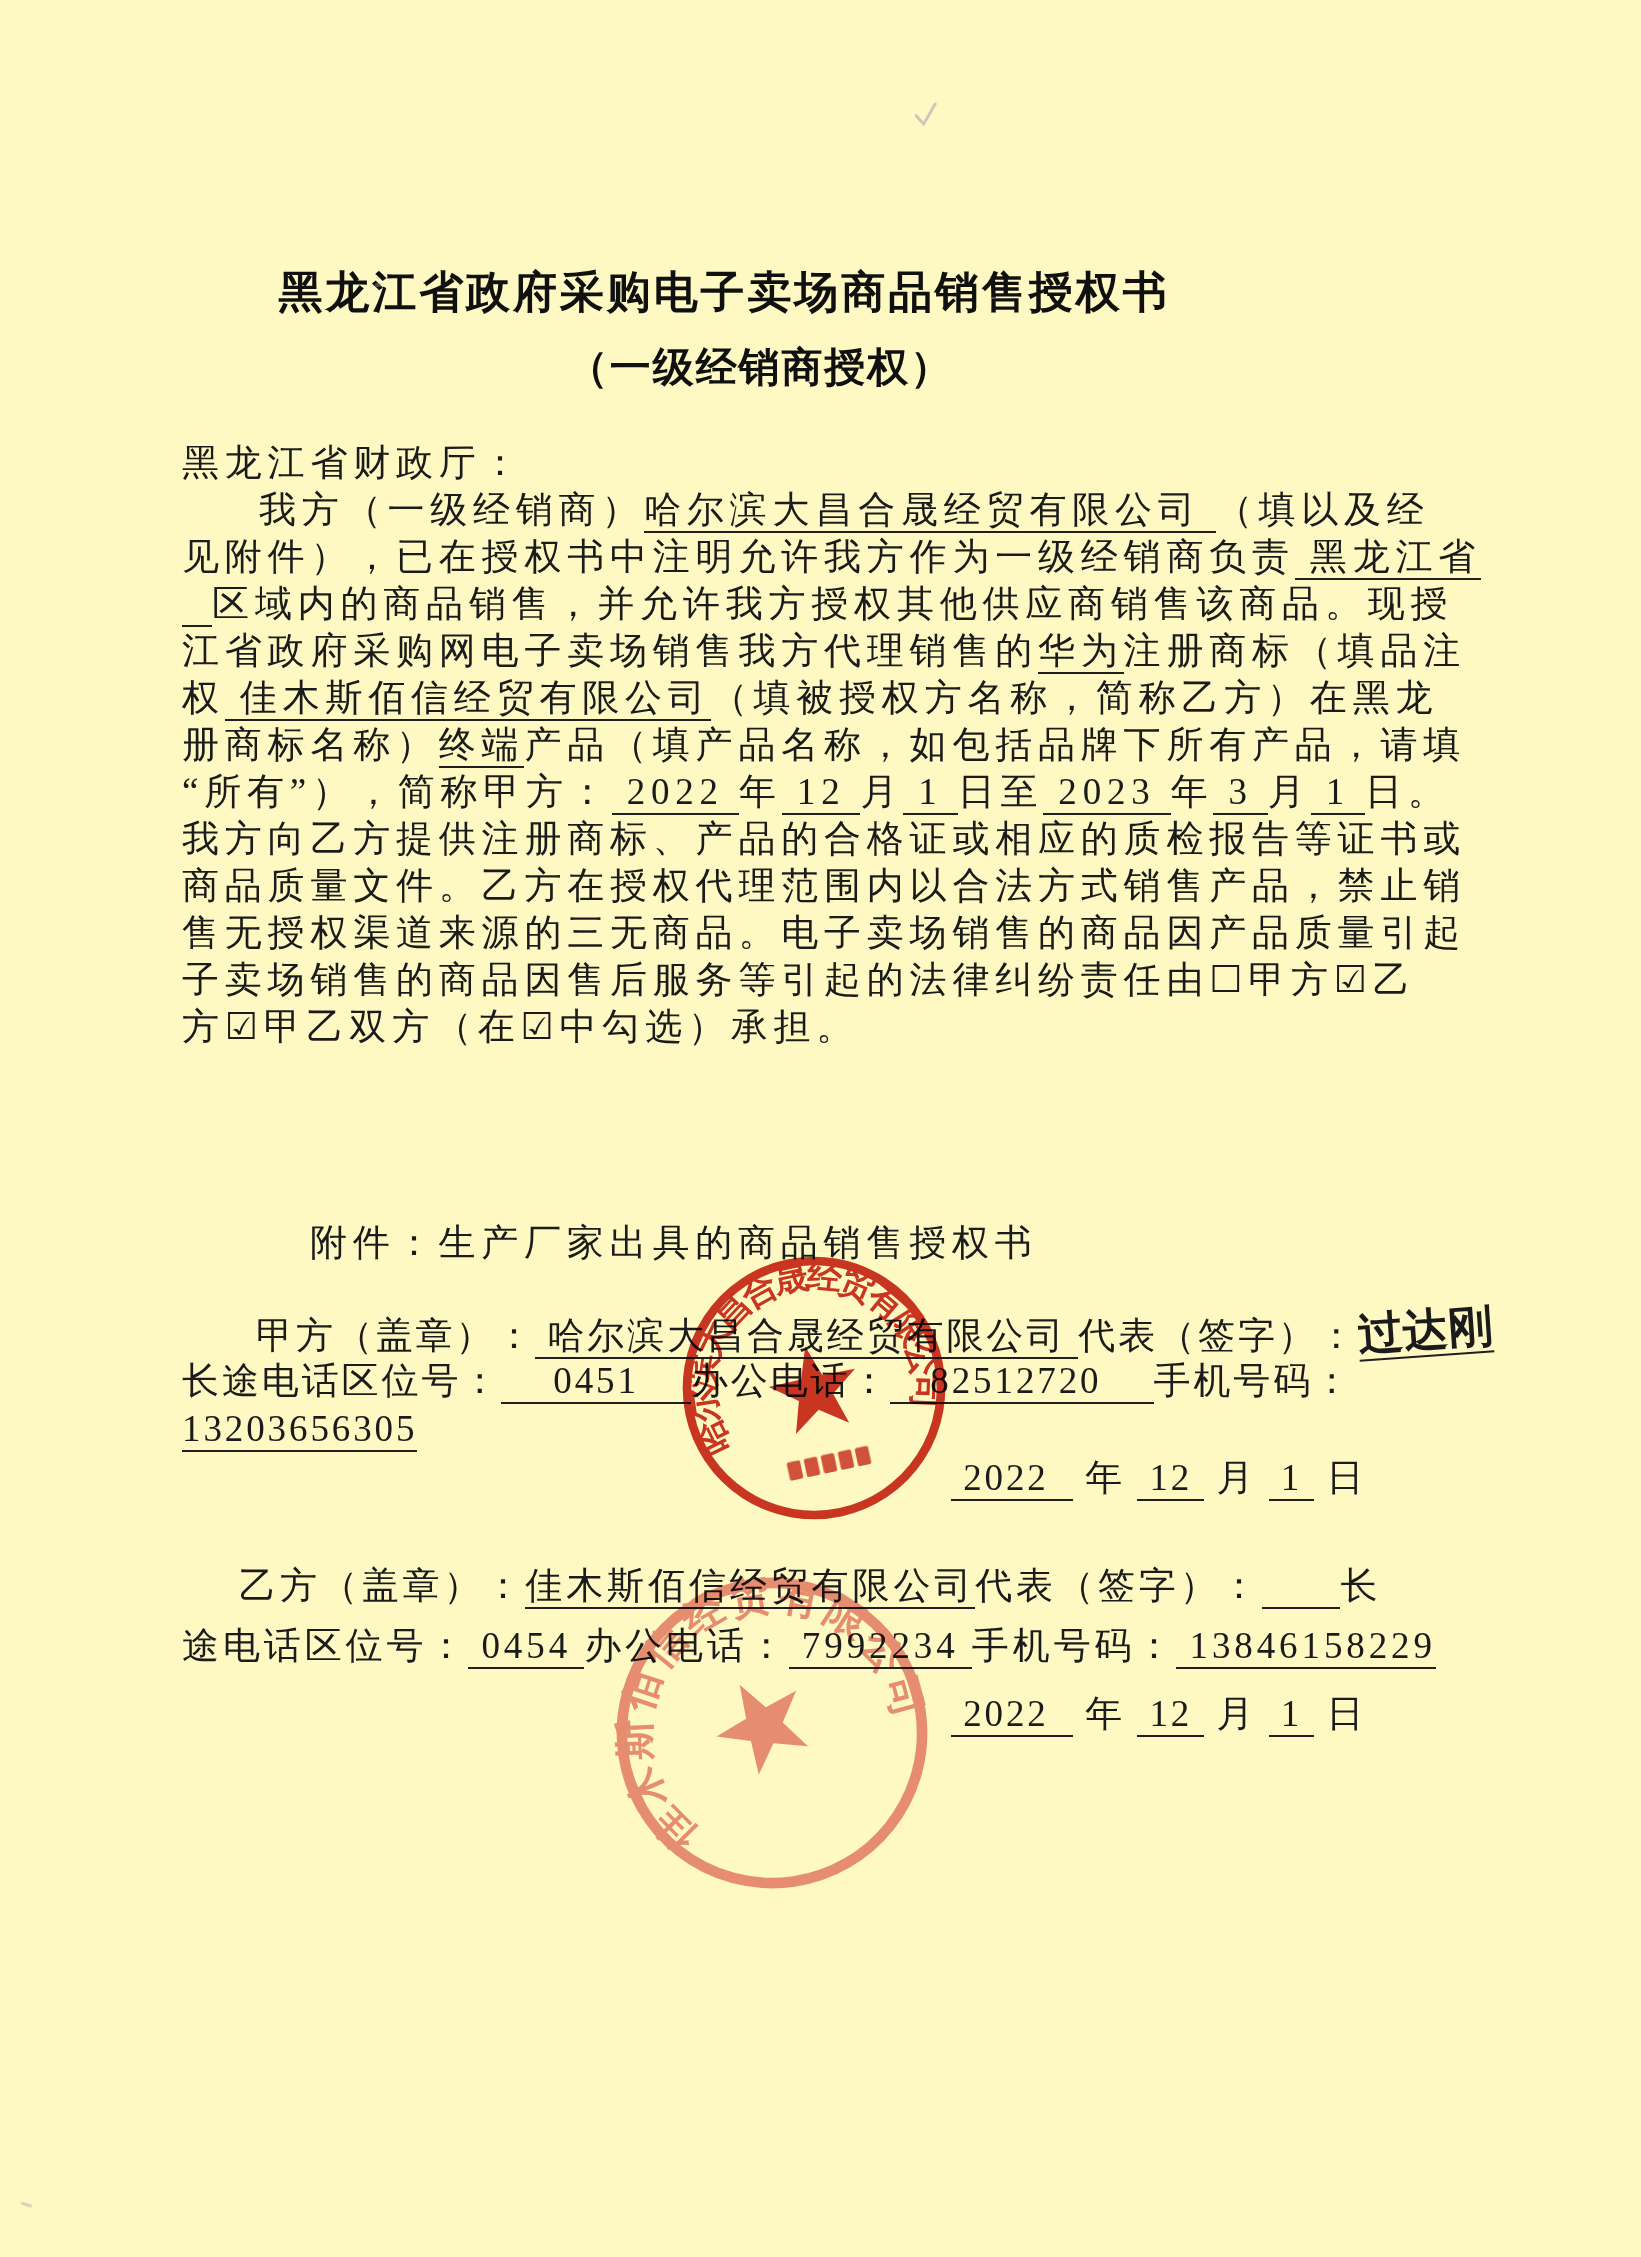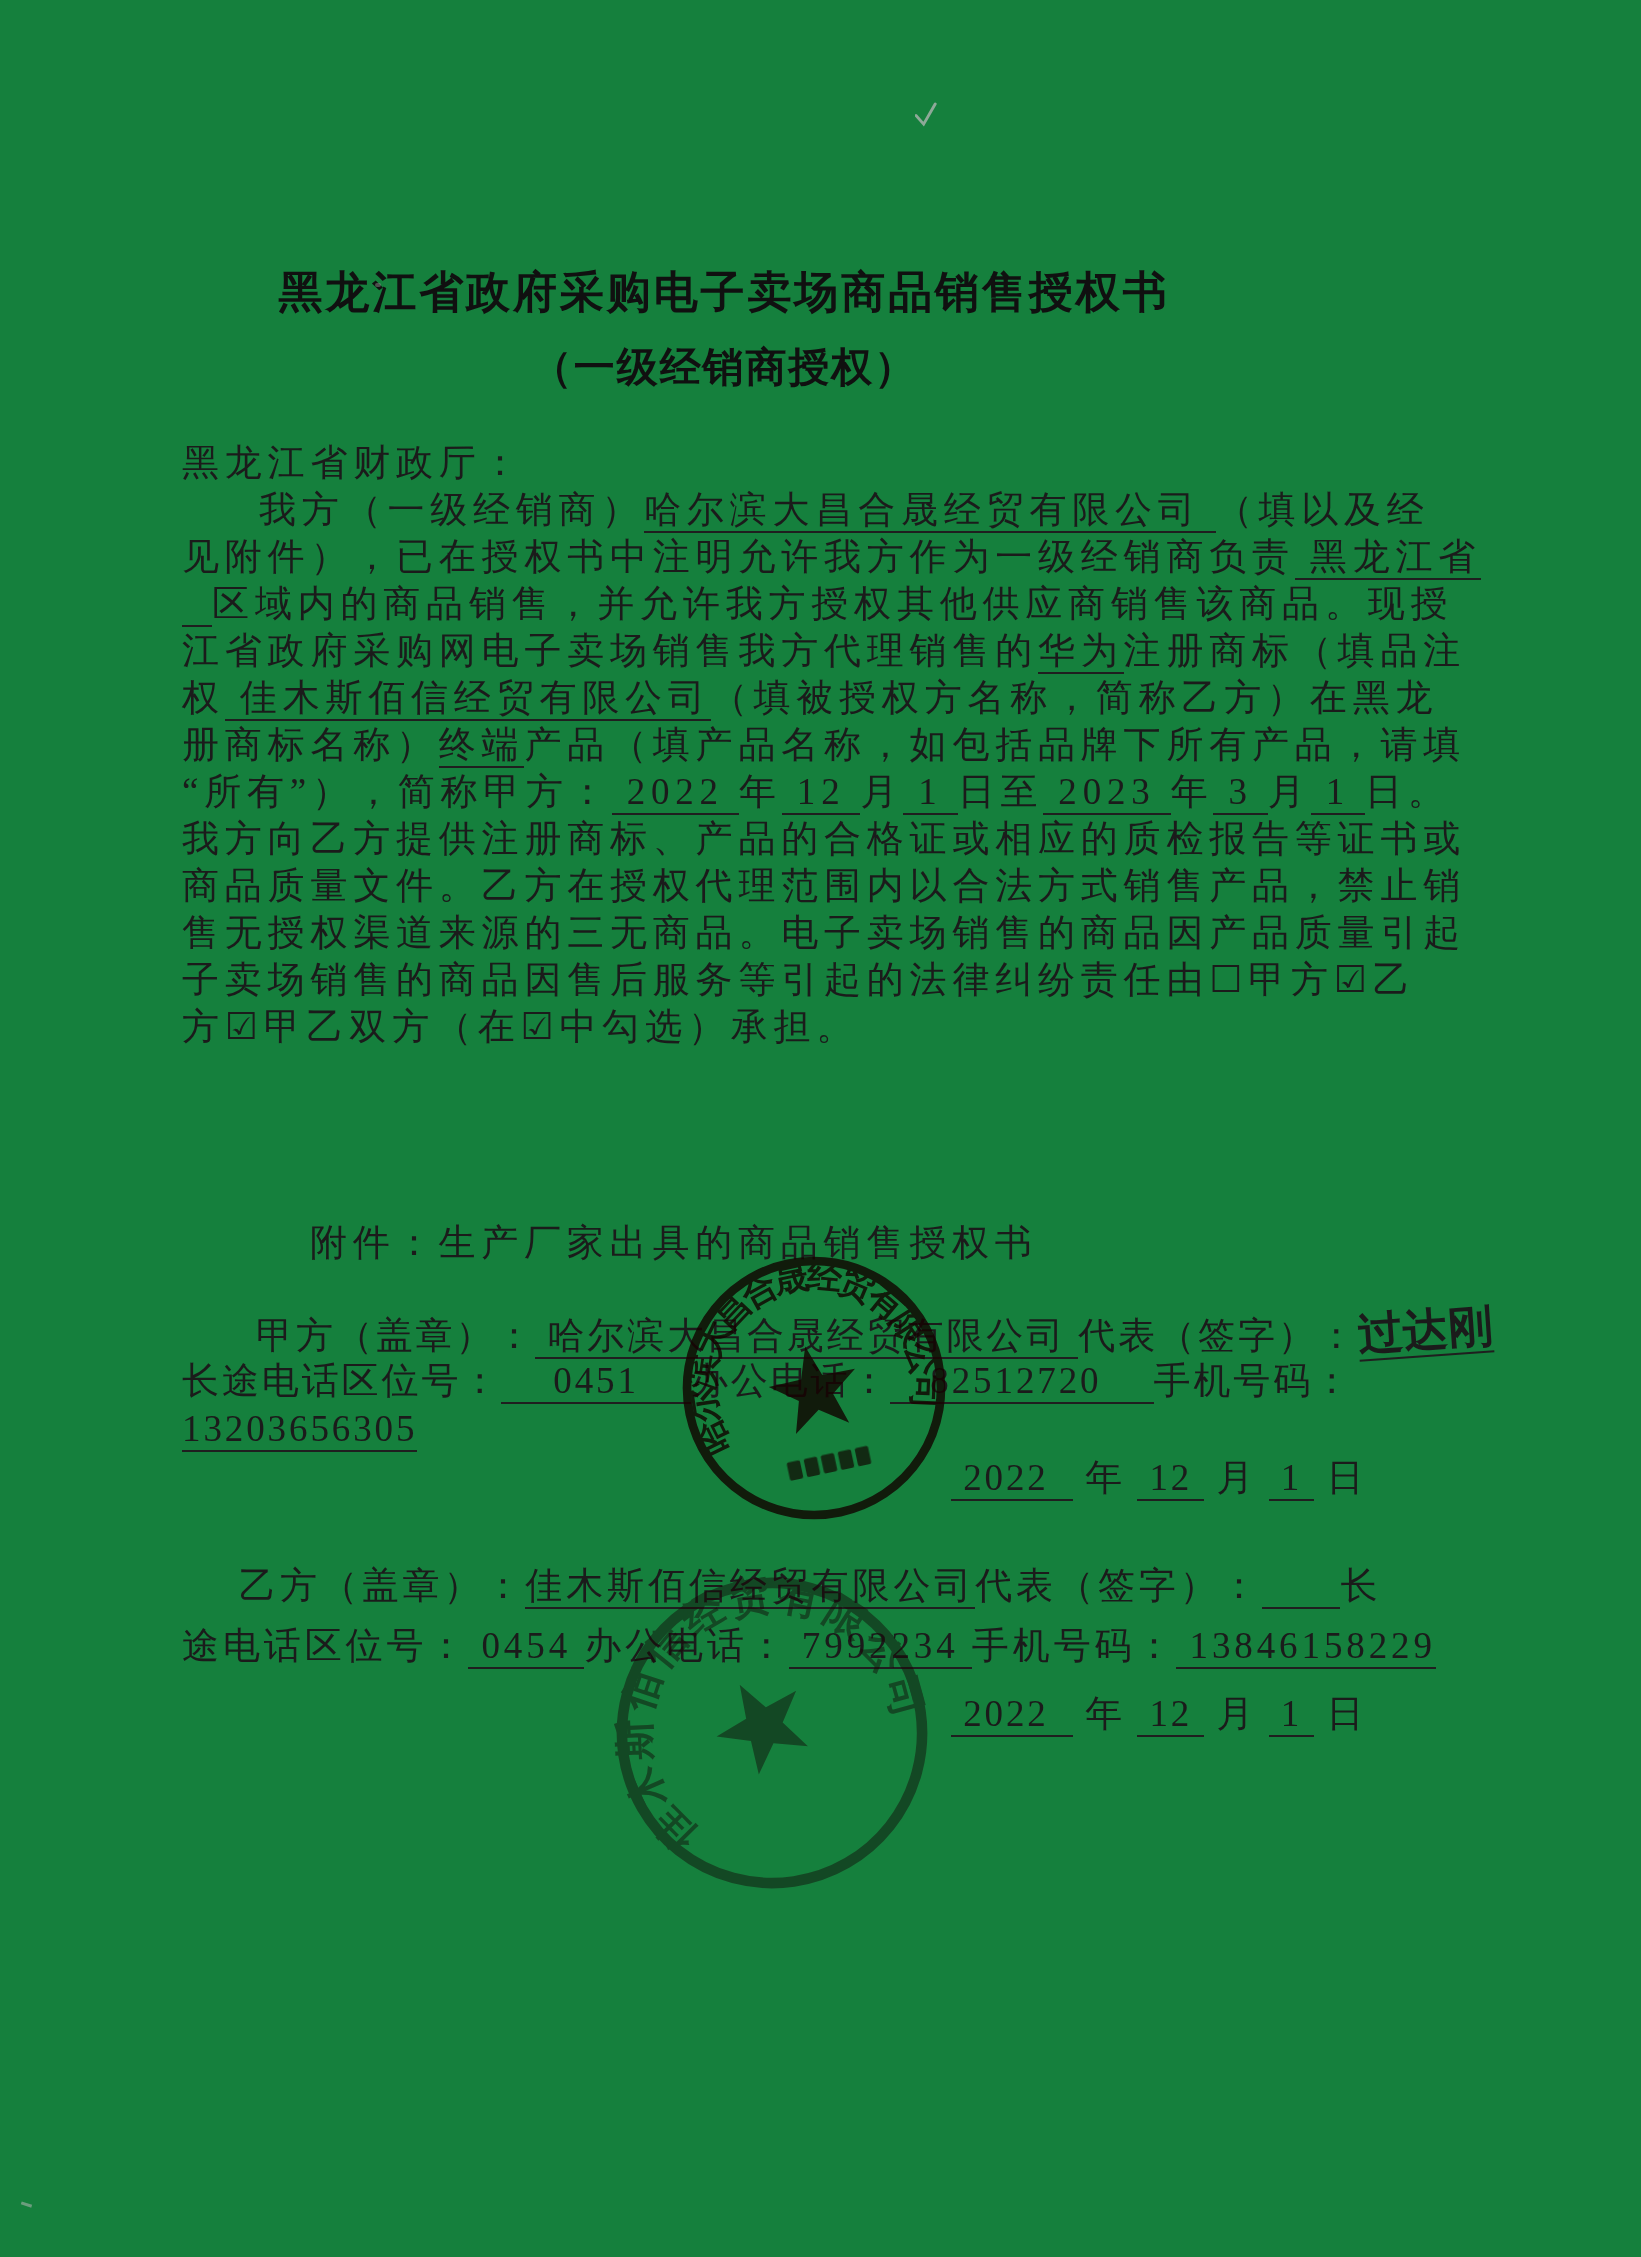--- a/index.html
+++ b/index.html
@@ -1,30 +1,30 @@
 <!DOCTYPE html>
 <html><head>
 <meta charset="utf-8">
 <style>
   html,body{margin:0;padding:0;background:#e8e8e8;}
   #page{
     position:relative;width:1641px;height:2257px;margin:0 auto;
-    background:#15803d;overflow:hidden;
+    background:#fef9c3;overflow:hidden;
     font-family:"Liberation Serif","DejaVu Serif",serif;color:#1b1b1b;
   }
   .title{
     position:absolute;left:0;top:266px;width:1448px;text-align:center;
     font-family:"Liberation Sans","DejaVu Sans",sans-serif;
     font-weight:bold;font-size:44px;line-height:1.2;letter-spacing:2.9px;color:#101010;
     white-space:pre;
   }
   .subtitle{
     position:absolute;left:0;top:340px;width:1448px;text-align:center;
     font-family:"Liberation Sans","DejaVu Sans",sans-serif;
-    font-weight:bold;font-size:41px;letter-spacing:1.9px;color:#101010;white-space:pre;
+    font-weight:bold;font-size:41px;letter-spacing:1.9px;color:#101010;white-space:pre;padding-left:36px;
   }
   .lines{position:absolute;}
   .docline{font-size:37px;line-height:47px;height:47px;letter-spacing:5.8px;white-space:pre;}
   #body-lines{left:182px;top:439px;}
   #body-lines .indent{padding-left:77px;}
   #attachment{
     position:absolute;left:290px;top:1218px;font-size:37px;letter-spacing:5.8px;white-space:pre;margin-left:20px;
   }
   #pa{left:182px;top:1309px;}
   #pa .docline{height:48px;line-height:48px;letter-spacing:2.9px;}

